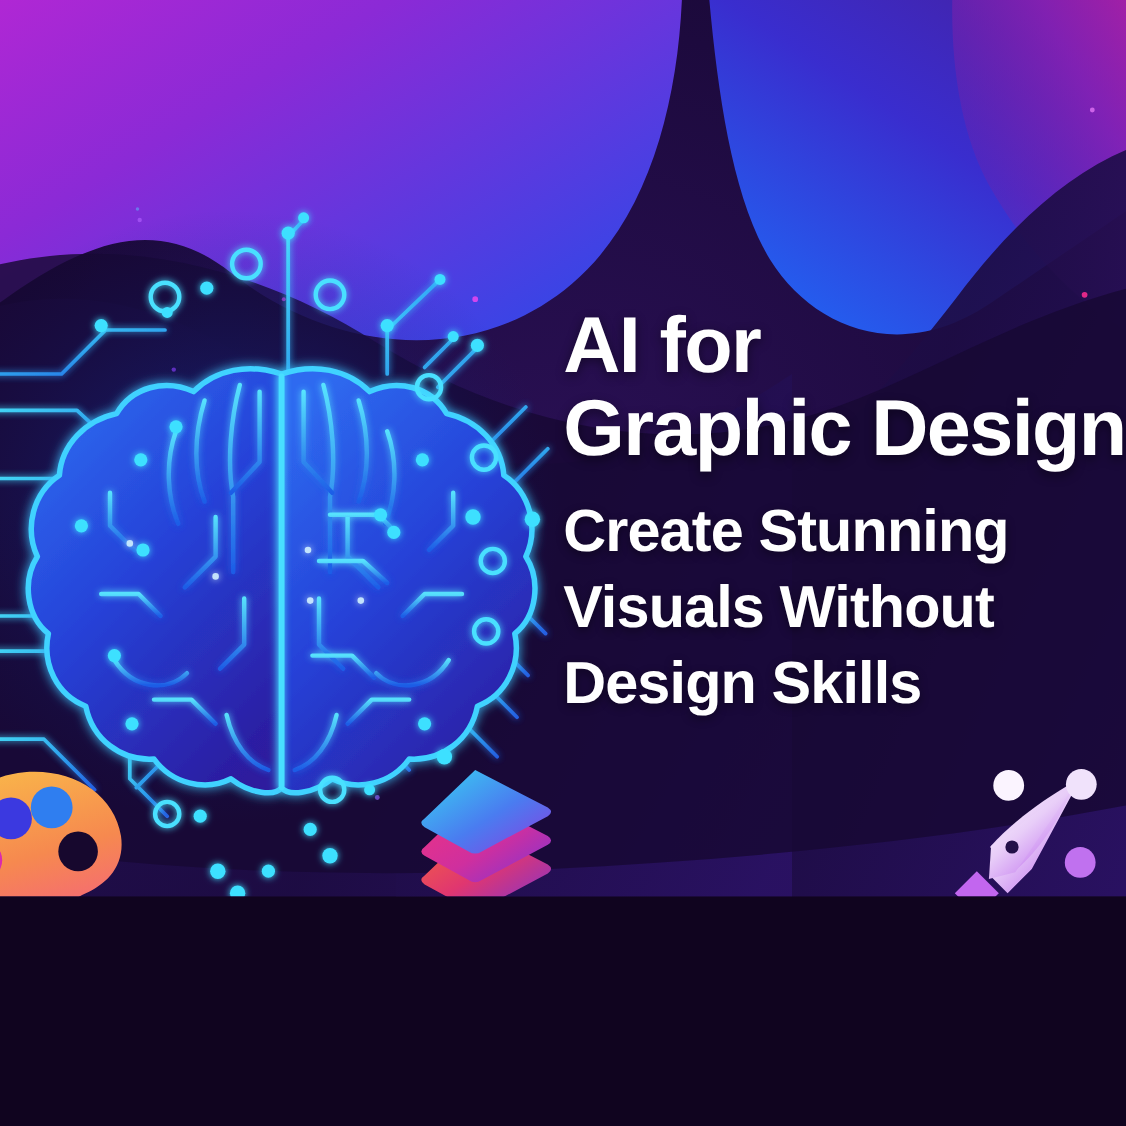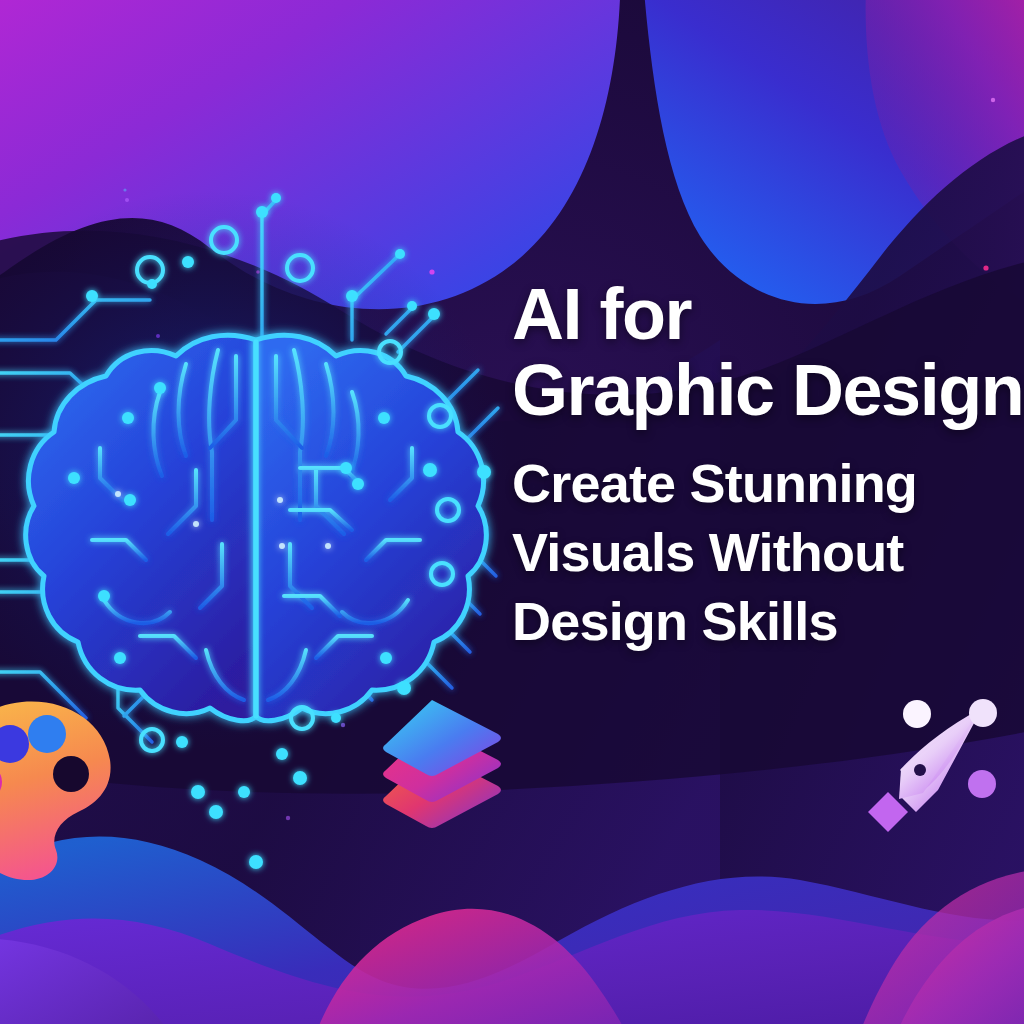--- a/index.html
+++ b/index.html
@@ -3,21 +3,21 @@
 <meta charset="utf-8">
 <style>
   html, body {
     margin: 0;
     padding: 0;
     background: #10041f;
   }
   #stage {
     position: relative;
     width: 1024px;
-    height: 1024px;
+    height: 815px;
     overflow: hidden;
     background: #1b0a3a;
     font-family: "Liberation Sans", sans-serif;
   }
   #bg-svg, #brain-svg, #icons-svg {
     position: absolute;
     top: 0; left: 0;
     width: 1024px;
     height: 1024px;
     display: block;

